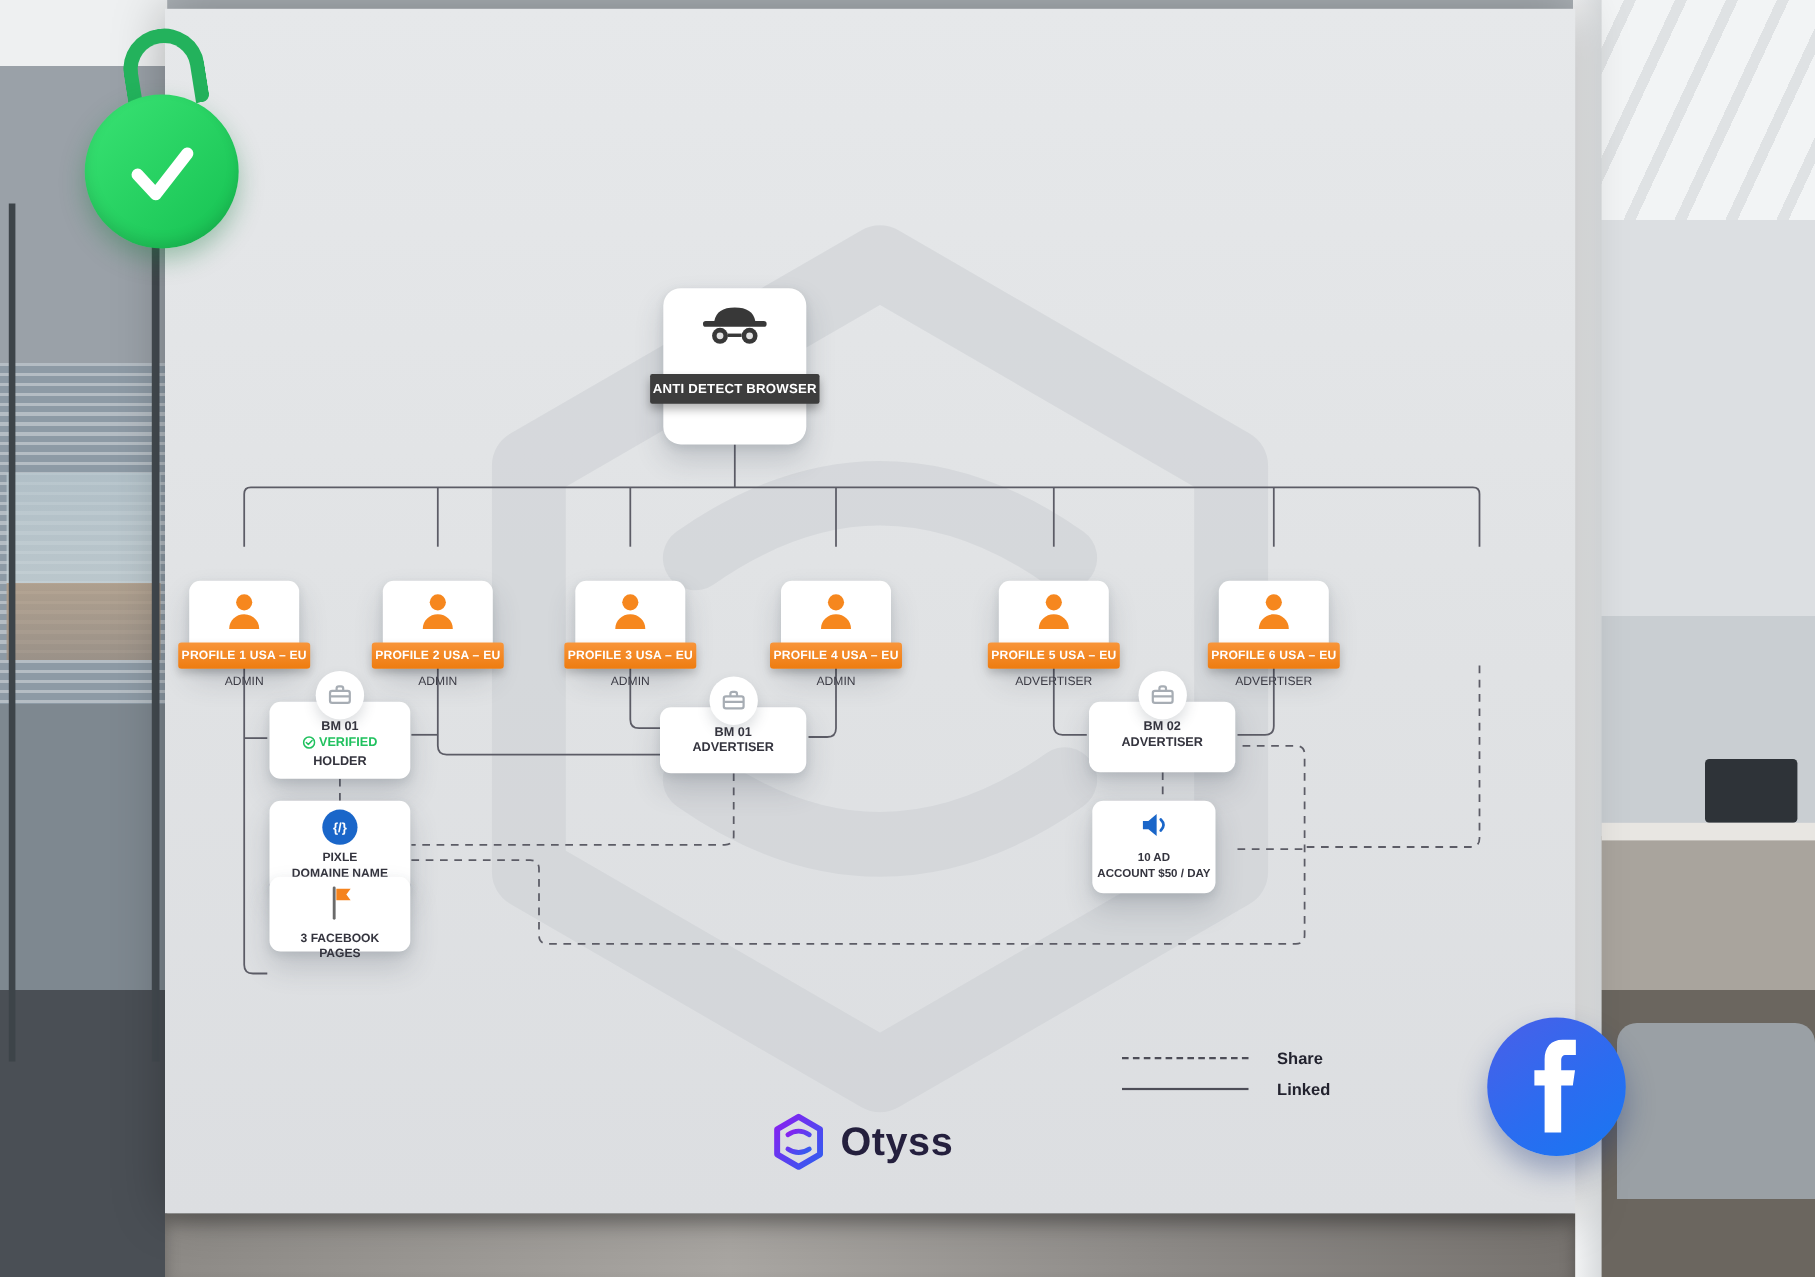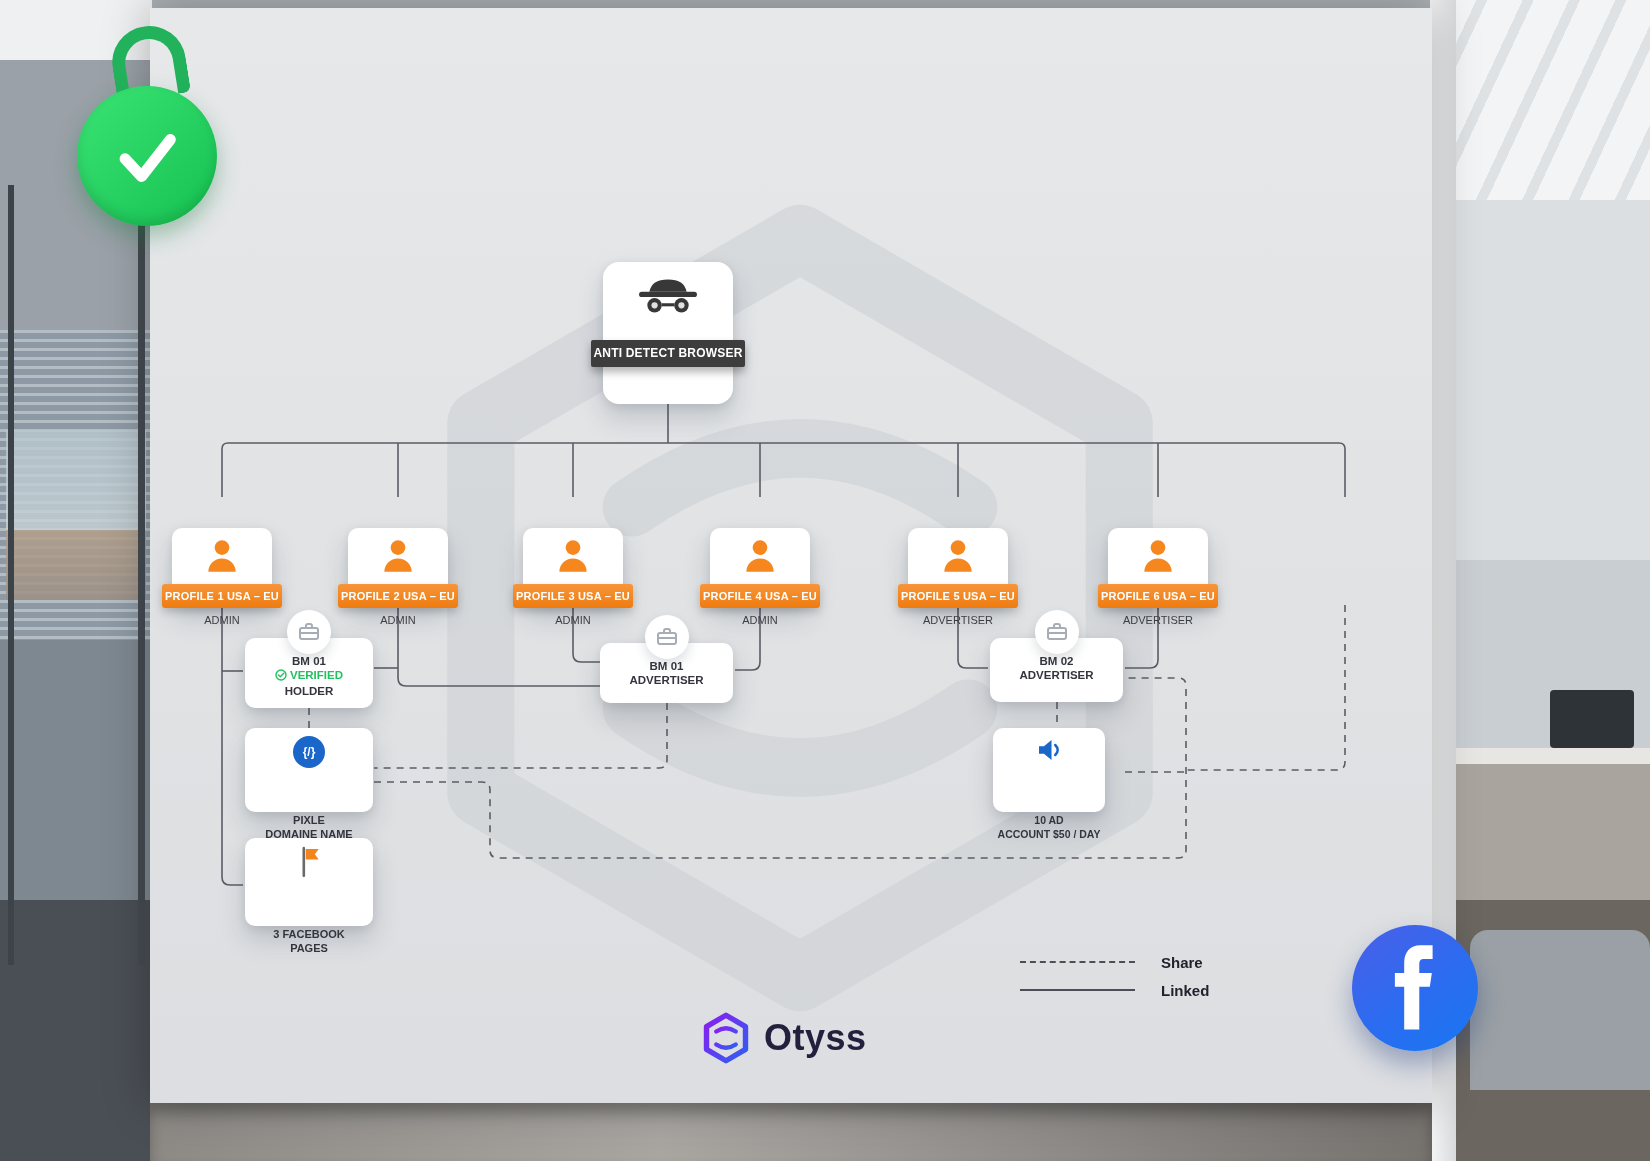--- a/index.html
+++ b/index.html
@@ -69,28 +69,28 @@
   .profile-node.pink .profile-role{font-size:10px;}
 
   
   .icon-bubble{position:absolute;left:50%;top:-28px;transform:translateX(-50%);width:44px;height:44px;border-radius:50%;
     background:#fff;box-shadow:0 6px 12px rgba(60,70,85,.18);display:flex;align-items:center;justify-content:center;}
   .bm-text{position:absolute;left:0;top:17px;width:100%;text-align:center;font-size:11.5px;font-weight:bold;color:#34343e;line-height:13.5px;}
   .verified{color:#21c15f;display:inline-flex;align-items:center;gap:3px;justify-content:center;}
   .bm-holder{left:245px;top:638px;width:128px;height:70px;}
   .bm-adv1{left:600px;top:643px;width:133px;height:60px;}
   .bm-adv2{left:990px;top:638px;width:133px;height:64px;}
-  .aux-card .aux-text{position:absolute;left:0;top:46px;width:100%;text-align:center;font-size:11px;font-weight:bold;color:#34343e;line-height:13.5px;margin-top:40px;}
+  .aux-card .aux-text{position:absolute;left:0;top:46px;width:100%;text-align:center;font-size:11px;font-weight:bold;color:#34343e;line-height:13.5px;}
   .pixel-card{left:245px;top:728px;width:128px;height:84px;}
   .code-circle{position:absolute;left:50%;top:8px;transform:translateX(-50%);width:32px;height:32px;border-radius:50%;
     background:#1a66c9;color:#fff;font-size:12px;font-weight:bold;display:flex;align-items:center;justify-content:center;}
   .adacct-card{left:993px;top:728px;width:112px;height:84px;}
   .adacct-card .aux-text{font-size:10.5px;}
   .adacct-card .icon-top{position:absolute;left:50%;top:7px;transform:translateX(-50%);}
-  .fbpages-card{left:245px;top:838px;width:128px;height:88px;}
+  .fbpages-card{left:245px;top:797px;width:128px;height:68px;}
   .fbpages-card .icon-top{position:absolute;left:50%;top:6px;transform:translateX(-50%);}
   .fbpages-card .aux-text{top:50px;}
 
   
   .legend{position:absolute;left:1020px;top:948px;z-index:4;}
   .legend .row{display:flex;align-items:center;height:28px;}
   .legend .line{width:115px;height:0;border-top:2px dashed #4d4d57;margin-right:26px;}
   .legend .line.solid{border-top-style:solid;}
   .legend .lbl{font-size:15px;font-weight:bold;color:#22222e;}
 

